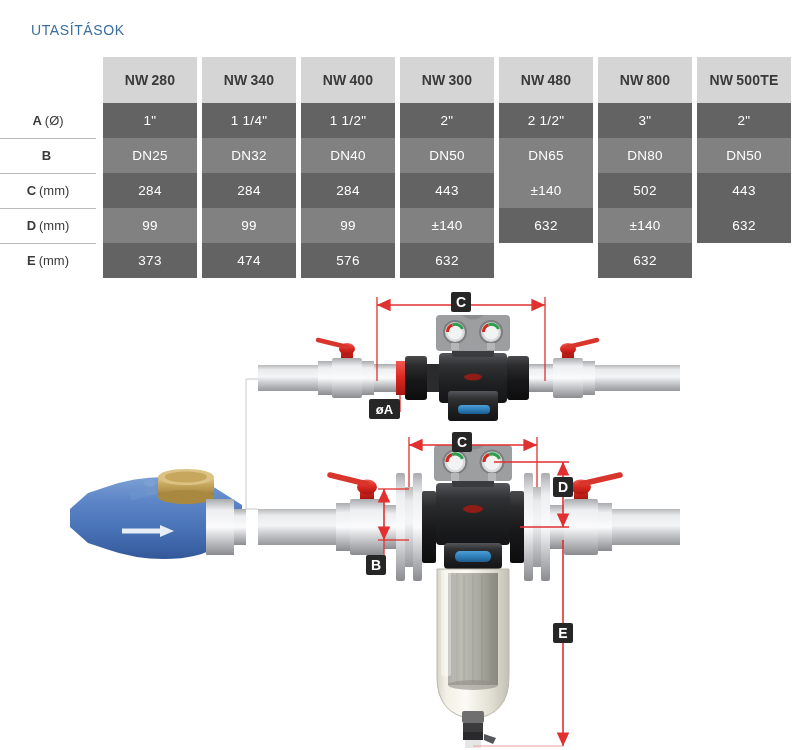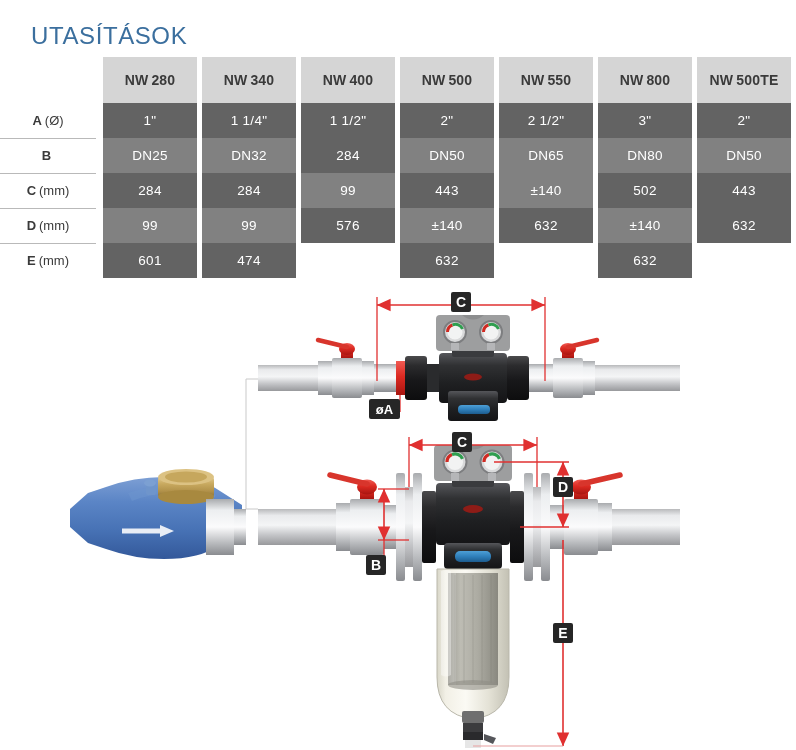--- a/index.html
+++ b/index.html
@@ -6,21 +6,21 @@
   body{
     width:796px;height:750px;position:relative;overflow:hidden;
     background:#ffffff;
     font-family:"Liberation Sans","DejaVu Sans",sans-serif;
     -webkit-font-smoothing:antialiased;
   }
 
   
   #page-title{
     position:absolute;left:31px;top:22px;
-    font-size:24px;letter-spacing:.6px;color:#3b6f9e;font-weight:400;
+    font-size:14px;letter-spacing:.6px;color:#3b6f9e;font-weight:400;
   }
 
   
   #spec-table{position:absolute;left:0;top:57px;width:796px;height:230px;}
   .row-label-col{position:absolute;left:0;top:0;width:100px;height:230px;}
   .row-label{
     position:absolute;left:0;width:96px;height:35px;
     display:flex;align-items:center;justify-content:center;
     font-size:13px;color:#3a3a3a;
     border-bottom:1px solid #b9b9b9;
@@ -79,62 +79,63 @@
 
   <div class="col" style="left:103px">
     <div class="col-head">
       <span class="nw">NW</span>
         <span>280</span>
     </div>
     <div class="cell dark">1"</div>
     <div class="cell light">DN25</div>
     <div class="cell dark">284</div>
     <div class="cell light">99</div>
-    <div class="cell dark">601</div>
+    <div class="cell dark">373</div>
   </div>
 
   <div class="col" style="left:202px">
     <div class="col-head">
       <span class="nw">NW</span>
         <span>340</span>
     </div>
     <div class="cell dark">1 1/4"</div>
     <div class="cell light">DN32</div>
     <div class="cell dark">284</div>
     <div class="cell light">99</div>
     <div class="cell dark">474</div>
   </div>
 
   <div class="col" style="left:301px">
     <div class="col-head">
       <span class="nw">NW</span>
         <span>400</span>
     </div>
     <div class="cell dark">1 1/2"</div>
+    <div class="cell light">DN40</div>
     <div class="cell dark">284</div>
     <div class="cell light">99</div>
     <div class="cell dark">576</div>
   </div>
 
   <div class="col" style="left:400px">
     <div class="col-head">
       <span class="nw">NW</span>
-        <span>500</span>
+        <span>300</span>
     </div>
     <div class="cell dark">2"</div>
     <div class="cell light">DN50</div>
     <div class="cell dark">443</div>
     <div class="cell light">±140</div>
     <div class="cell dark">632</div>
   </div>
 
   <div class="col" style="left:499px">
     <div class="col-head">
       <span class="nw">NW</span>
-        <span>550</span>
+        <span>480</span>
     </div>
     <div class="cell dark">2 1/2"</div>
     <div class="cell light">DN65</div>
     <div class="cell light">±140</div>
     <div class="cell dark">632</div>
   </div>
 
   <div class="col" style="left:598px">
     <div class="col-head">
       <span class="nw">NW</span>

